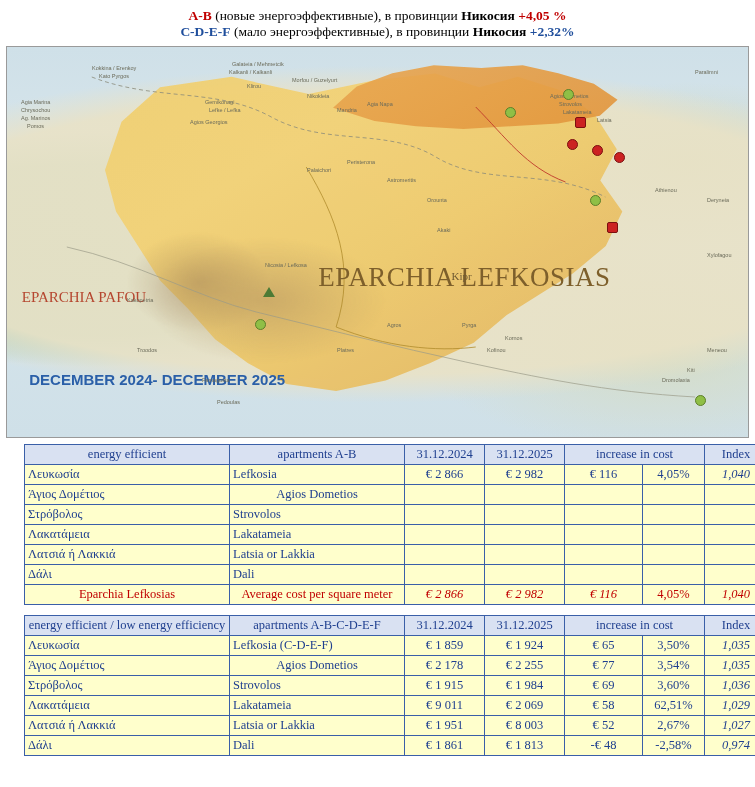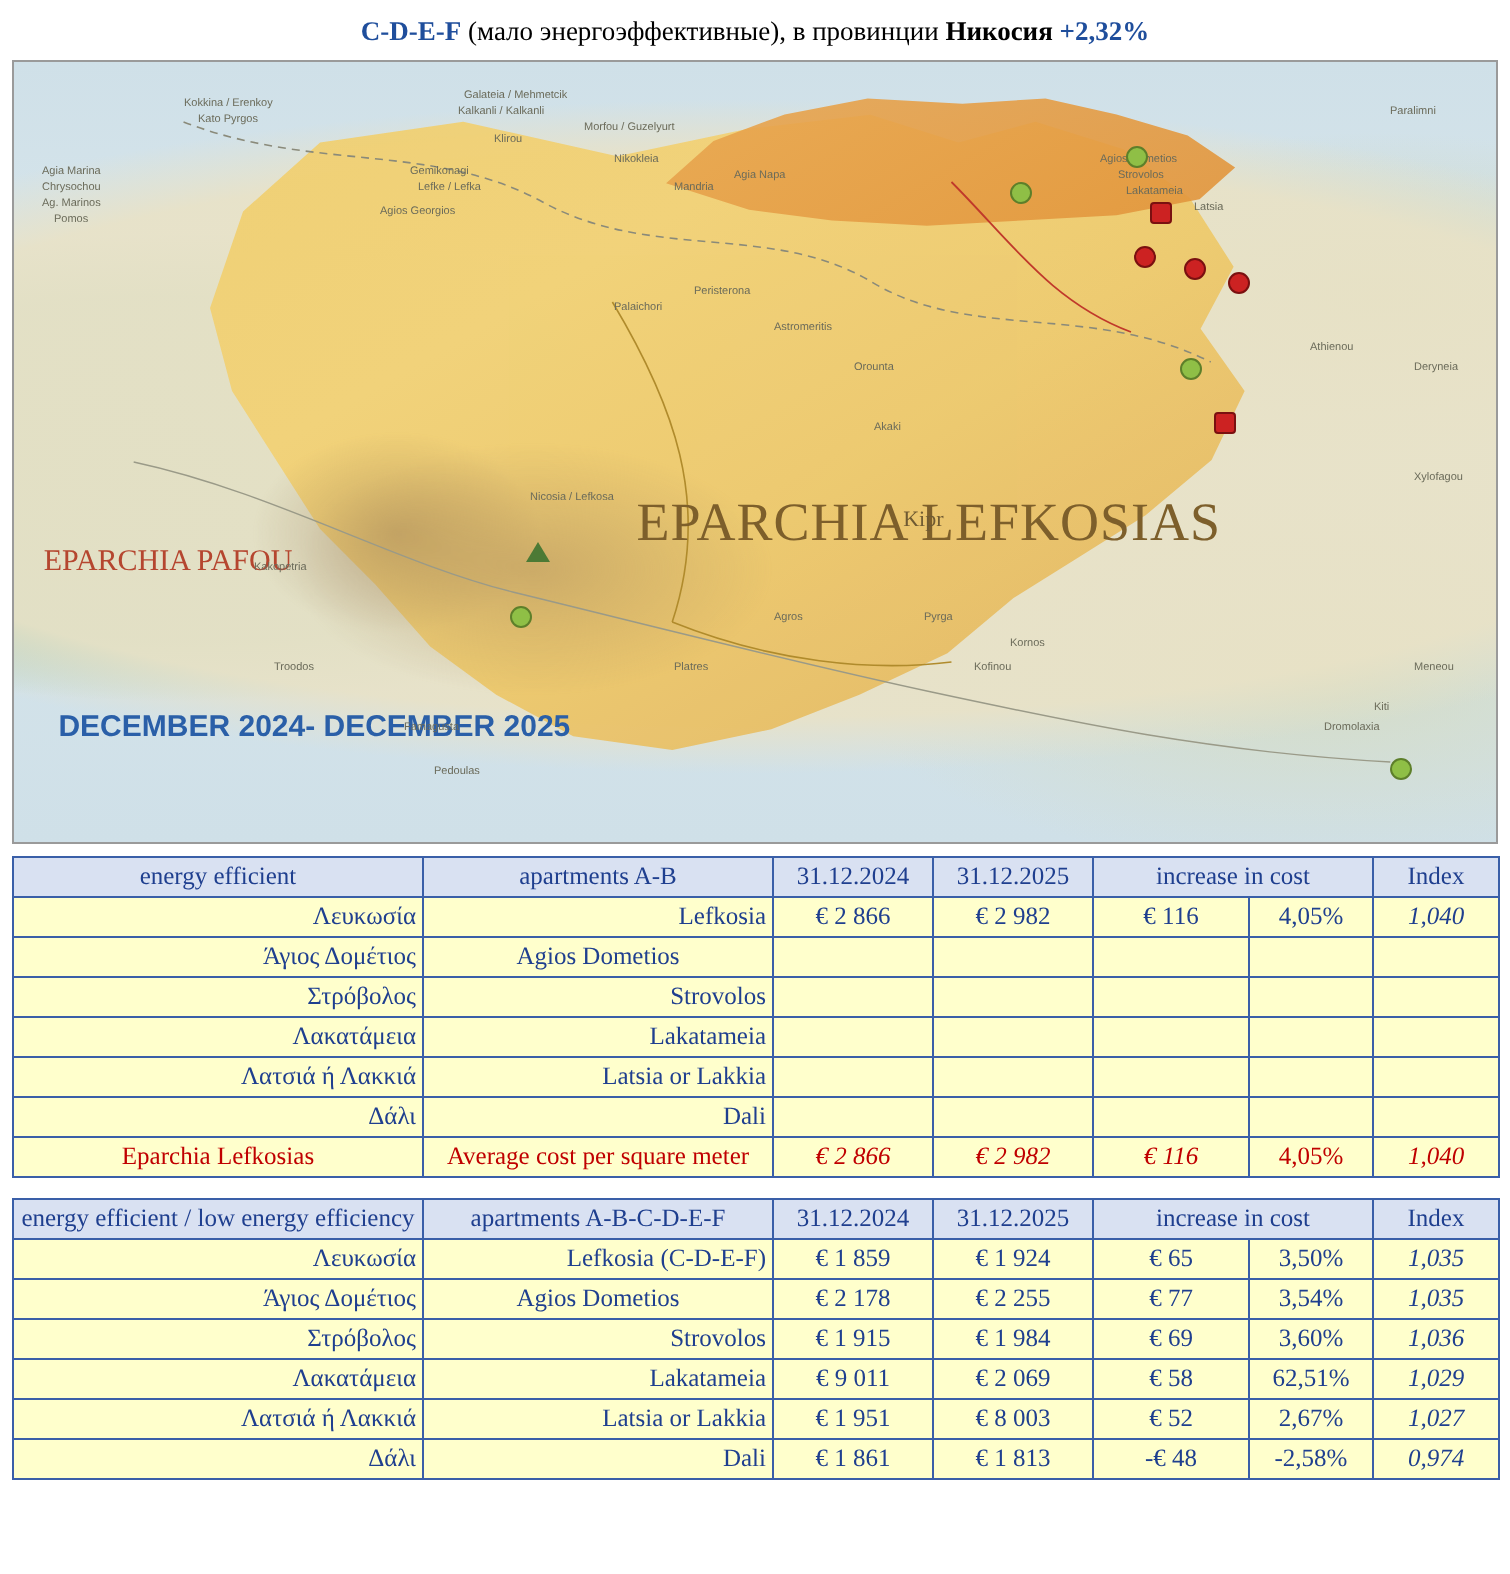--- a/index.html
+++ b/index.html
@@ -93,21 +93,21 @@
     font-size:15px;color:#2a5fa8;font-weight:bold;
     font-family:"Liberation Sans", sans-serif;
   }
   .tiny{position:absolute;font-size:5.5px;color:#6b6b5a;white-space:nowrap;font-family:"Liberation Sans",sans-serif;}
   .pin{position:absolute;width:9px;height:9px;border-radius:50% 50% 50% 50%;background:#cc2222;border:1px solid #7a1010;}
   .pin.sq{border-radius:2px;}
   .dot-green{position:absolute;width:9px;height:9px;border-radius:50%;background:#8fbf46;border:1px solid #5d7f2a;}
   .tri{position:absolute;width:0;height:0;border-left:6px solid transparent;border-right:6px solid transparent;border-bottom:10px solid #4c7a35;}
 
   
-  .tables{padding:6px 6px 0 6px;}
+  .tables{padding:6px 6px 0 24px;}
   table{
     border-collapse:collapse;
     width:743px;
     font-family:"Liberation Serif", serif;
     font-size:12.5px;
     table-layout:fixed;
   }
   table + table{margin-top:10px;}
   th,td{
     border:1px solid #3a5fa8;
@@ -118,21 +118,21 @@
     overflow:hidden;
     white-space:nowrap;
   }
   thead th{
     background:#d9e1f2;
     text-align:center;
     font-weight:normal;
     color:#1f3f8f;
   }
   .c{text-align:center;}
-  .l{text-align:right;}
+  .l{text-align:left;}
   td.idx{font-style:italic;text-align:center;}
   tr.total td{
     color:#c00000;
     text-align:center;
     font-style:normal;
   }
   tr.total td.ital{font-style:italic;}
   col.c1{width:205px;}
   col.c2{width:175px;}
   col.c3{width:80px;}
@@ -140,20 +140,26 @@
   col.c5{width:78px;}
   col.c6{width:62px;}
   col.c7{width:63px;}
 </style>
 </head>
 <body>
 
 <div class="page">
 
   <div class="header">
+    <div class="h-line">
+      <span class="red bold">А-В</span>
+      <span>(новые энергоэффективные), в провинции</span>
+      <span class="bold">Никосия</span>
+      <span class="red bold">+4,05 %</span>
+    </div>
     <div class="h-line">
       <span class="blue bold">C-D-E-F</span>
       <span>(мало энергоэффективные), в провинции</span>
       <span class="bold">Никосия</span>
       <span class="blue bold">+2,32%</span>
     </div>
   </div>
 
   <div class="map-wrap">
     <div class="map-sea"></div>

